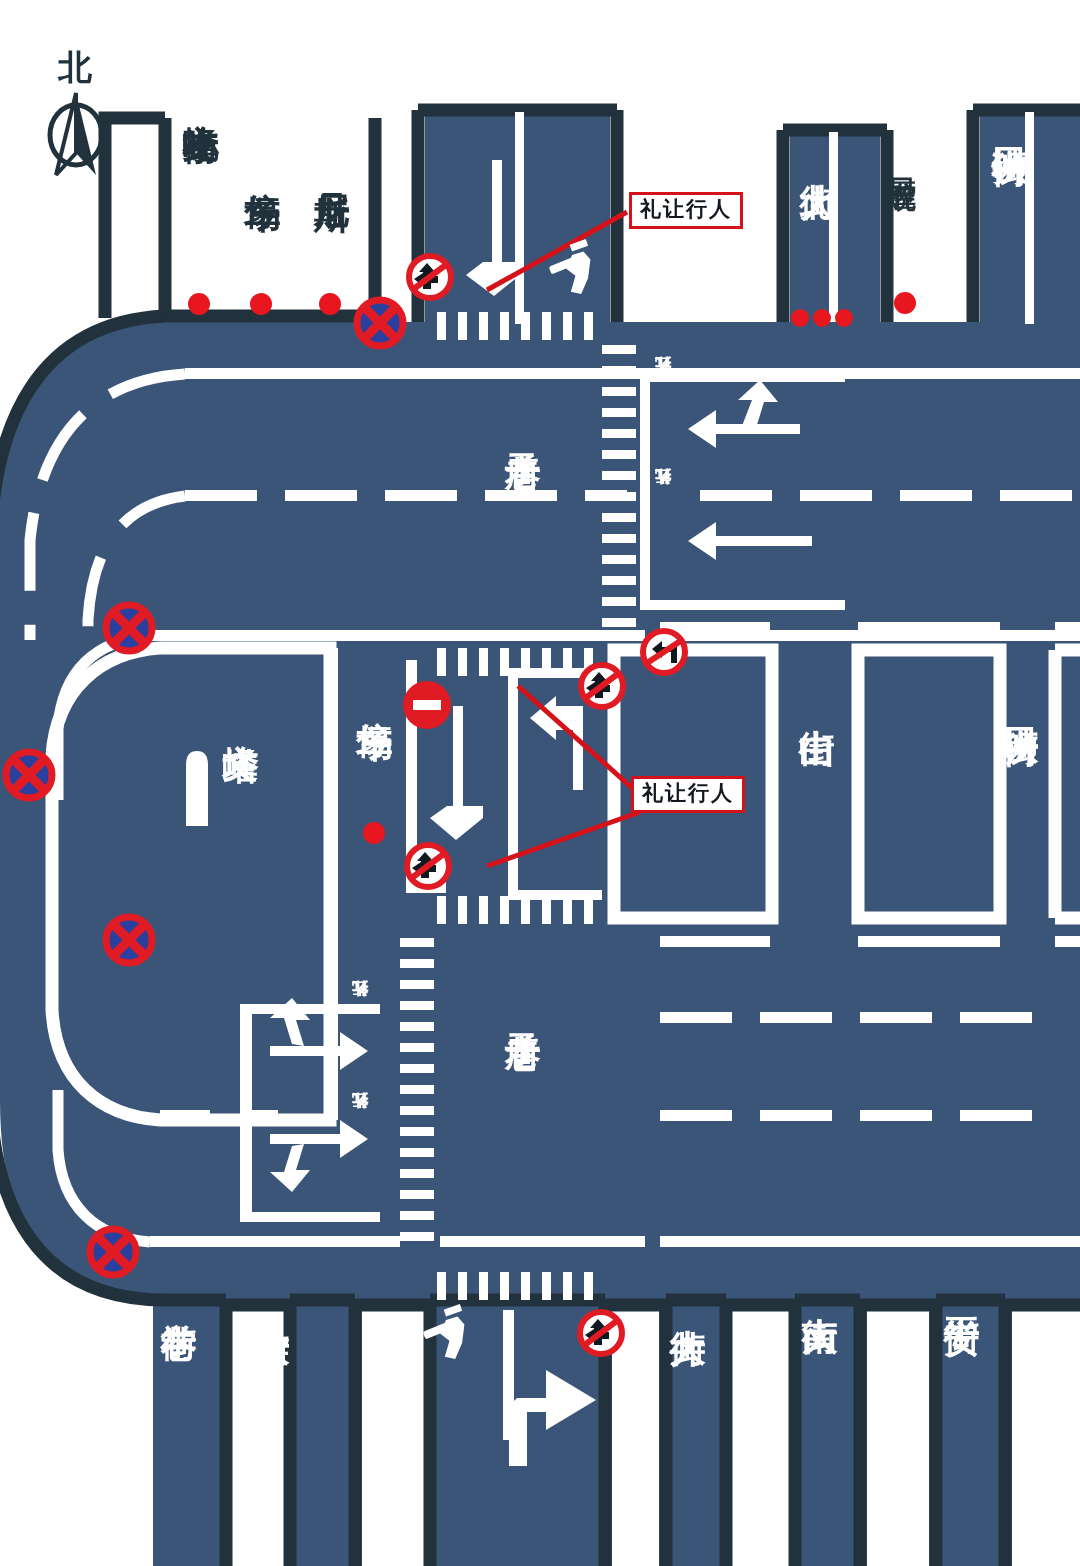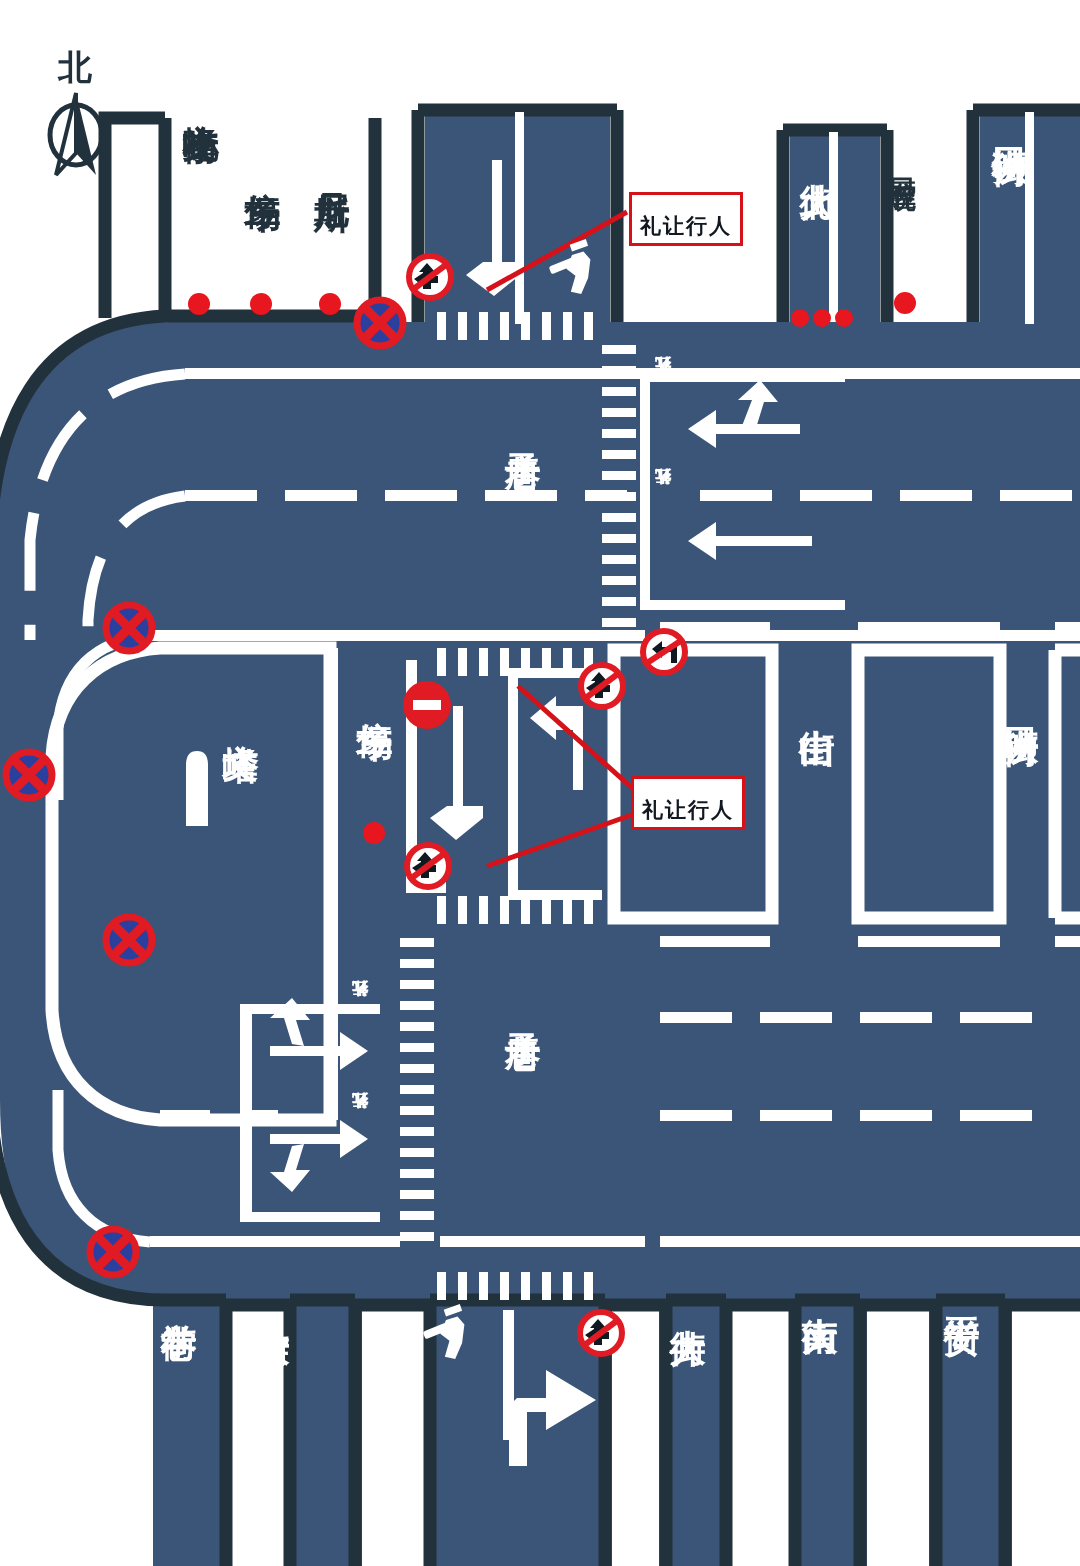--- a/index.html
+++ b/index.html
@@ -24,21 +24,21 @@
   .vlabel.big{font-size:36px;}
   .vlabel.tiny{font-size:16px;writing-mode:vertical-rl;text-orientation:mixed;letter-spacing:0;}
 
   .callout{
     position:absolute;
     border:3px solid #d5121a;
     background:#ffffff;
     color:#111820;
     font-weight:bold;
     font-size:21px;
-    padding:20px 8px 5px 8px;
+    padding:3px 8px 5px 8px;
     letter-spacing:2px;
     white-space:nowrap;
     font-family:"DejaVu Sans","Liberation Sans",sans-serif;
     line-height:1.1;
   }
 
   .compass-n{
     position:absolute;
     font-size:34px;
     font-weight:bold;

